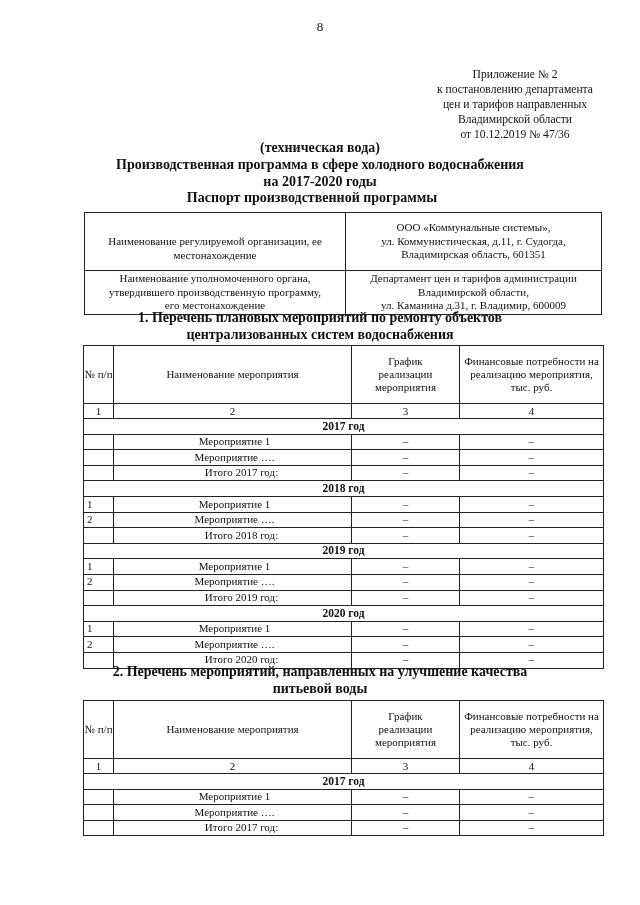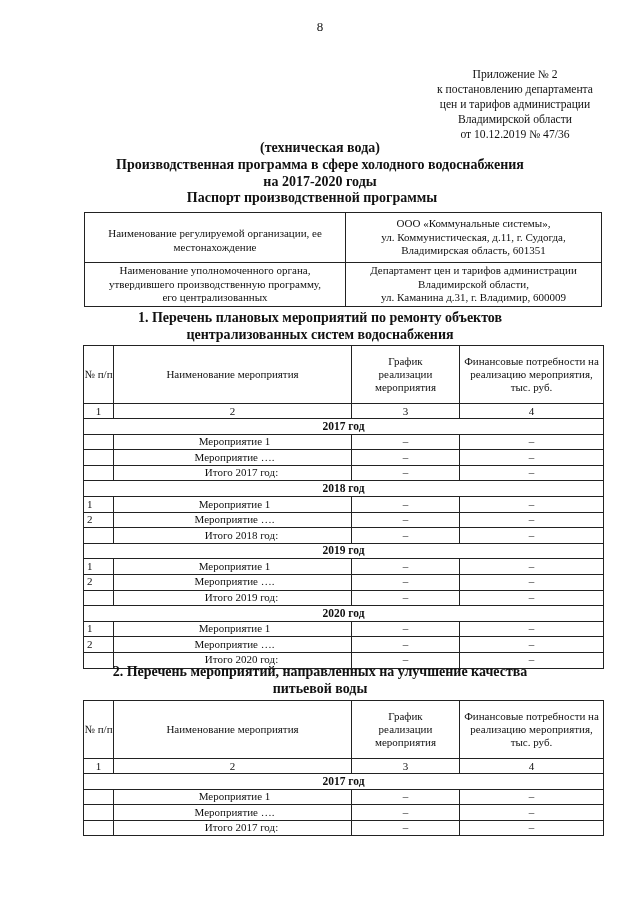--- a/index.html
+++ b/index.html
@@ -31,51 +31,51 @@
   td.nocol { text-align: left; padding-left: 3px; }
 </style>
 </head>
 <body>
 
 <div class="abs page-num">8</div>
 
 <div class="abs appendix">
   <div>Приложение № 2</div>
   <div>к постановлению департамента</div>
-  <div>цен и тарифов администрации</div>
+  <div>цен и тарифов направленных</div>
   <div>Владимирской области</div>
   <div>от 10.12.2019 № 47/36</div>
 </div>
 
 <div class="abs title">
   <div>(техническая вода)</div>
   <div>Производственная программа в сфере холодного водоснабжения</div>
   <div>на 2017-2020 годы</div>
 </div>
 <div class="abs passport-title">Паспорт производственной программы</div>
 
 <table class="abs passport">
   <colgroup>
       <col style="width:261px">
       <col style="width:256px">
     </colgroup>
   <tbody>
       <tr>
-    <td style="padding-top:6px;">Наименование регулируемой организации, ее местонахождение</td>
+    <td style="padding-top:14px;">Наименование регулируемой организации, ее местонахождение</td>
     <td>
       <div>ООО «Коммунальные системы»,</div>
       <div>ул. Коммунистическая, д.11, г. Судогда,</div>
       <div>Владимирская область, 601351</div>
     </td>
   </tr>
   <tr>
     <td>
       <div>Наименование уполномоченного органа,</div>
       <div>утвердившего производственную программу,</div>
-      <div>его централизованных</div>
+      <div>его местонахождение</div>
     </td>
     <td>
       <div>Департамент цен и тарифов администрации</div>
       <div>Владимирской области,</div>
       <div>ул. Каманина д.31, г. Владимир, 600009</div>
     </td>
   </tr>
 </tbody>
   </table>
 

